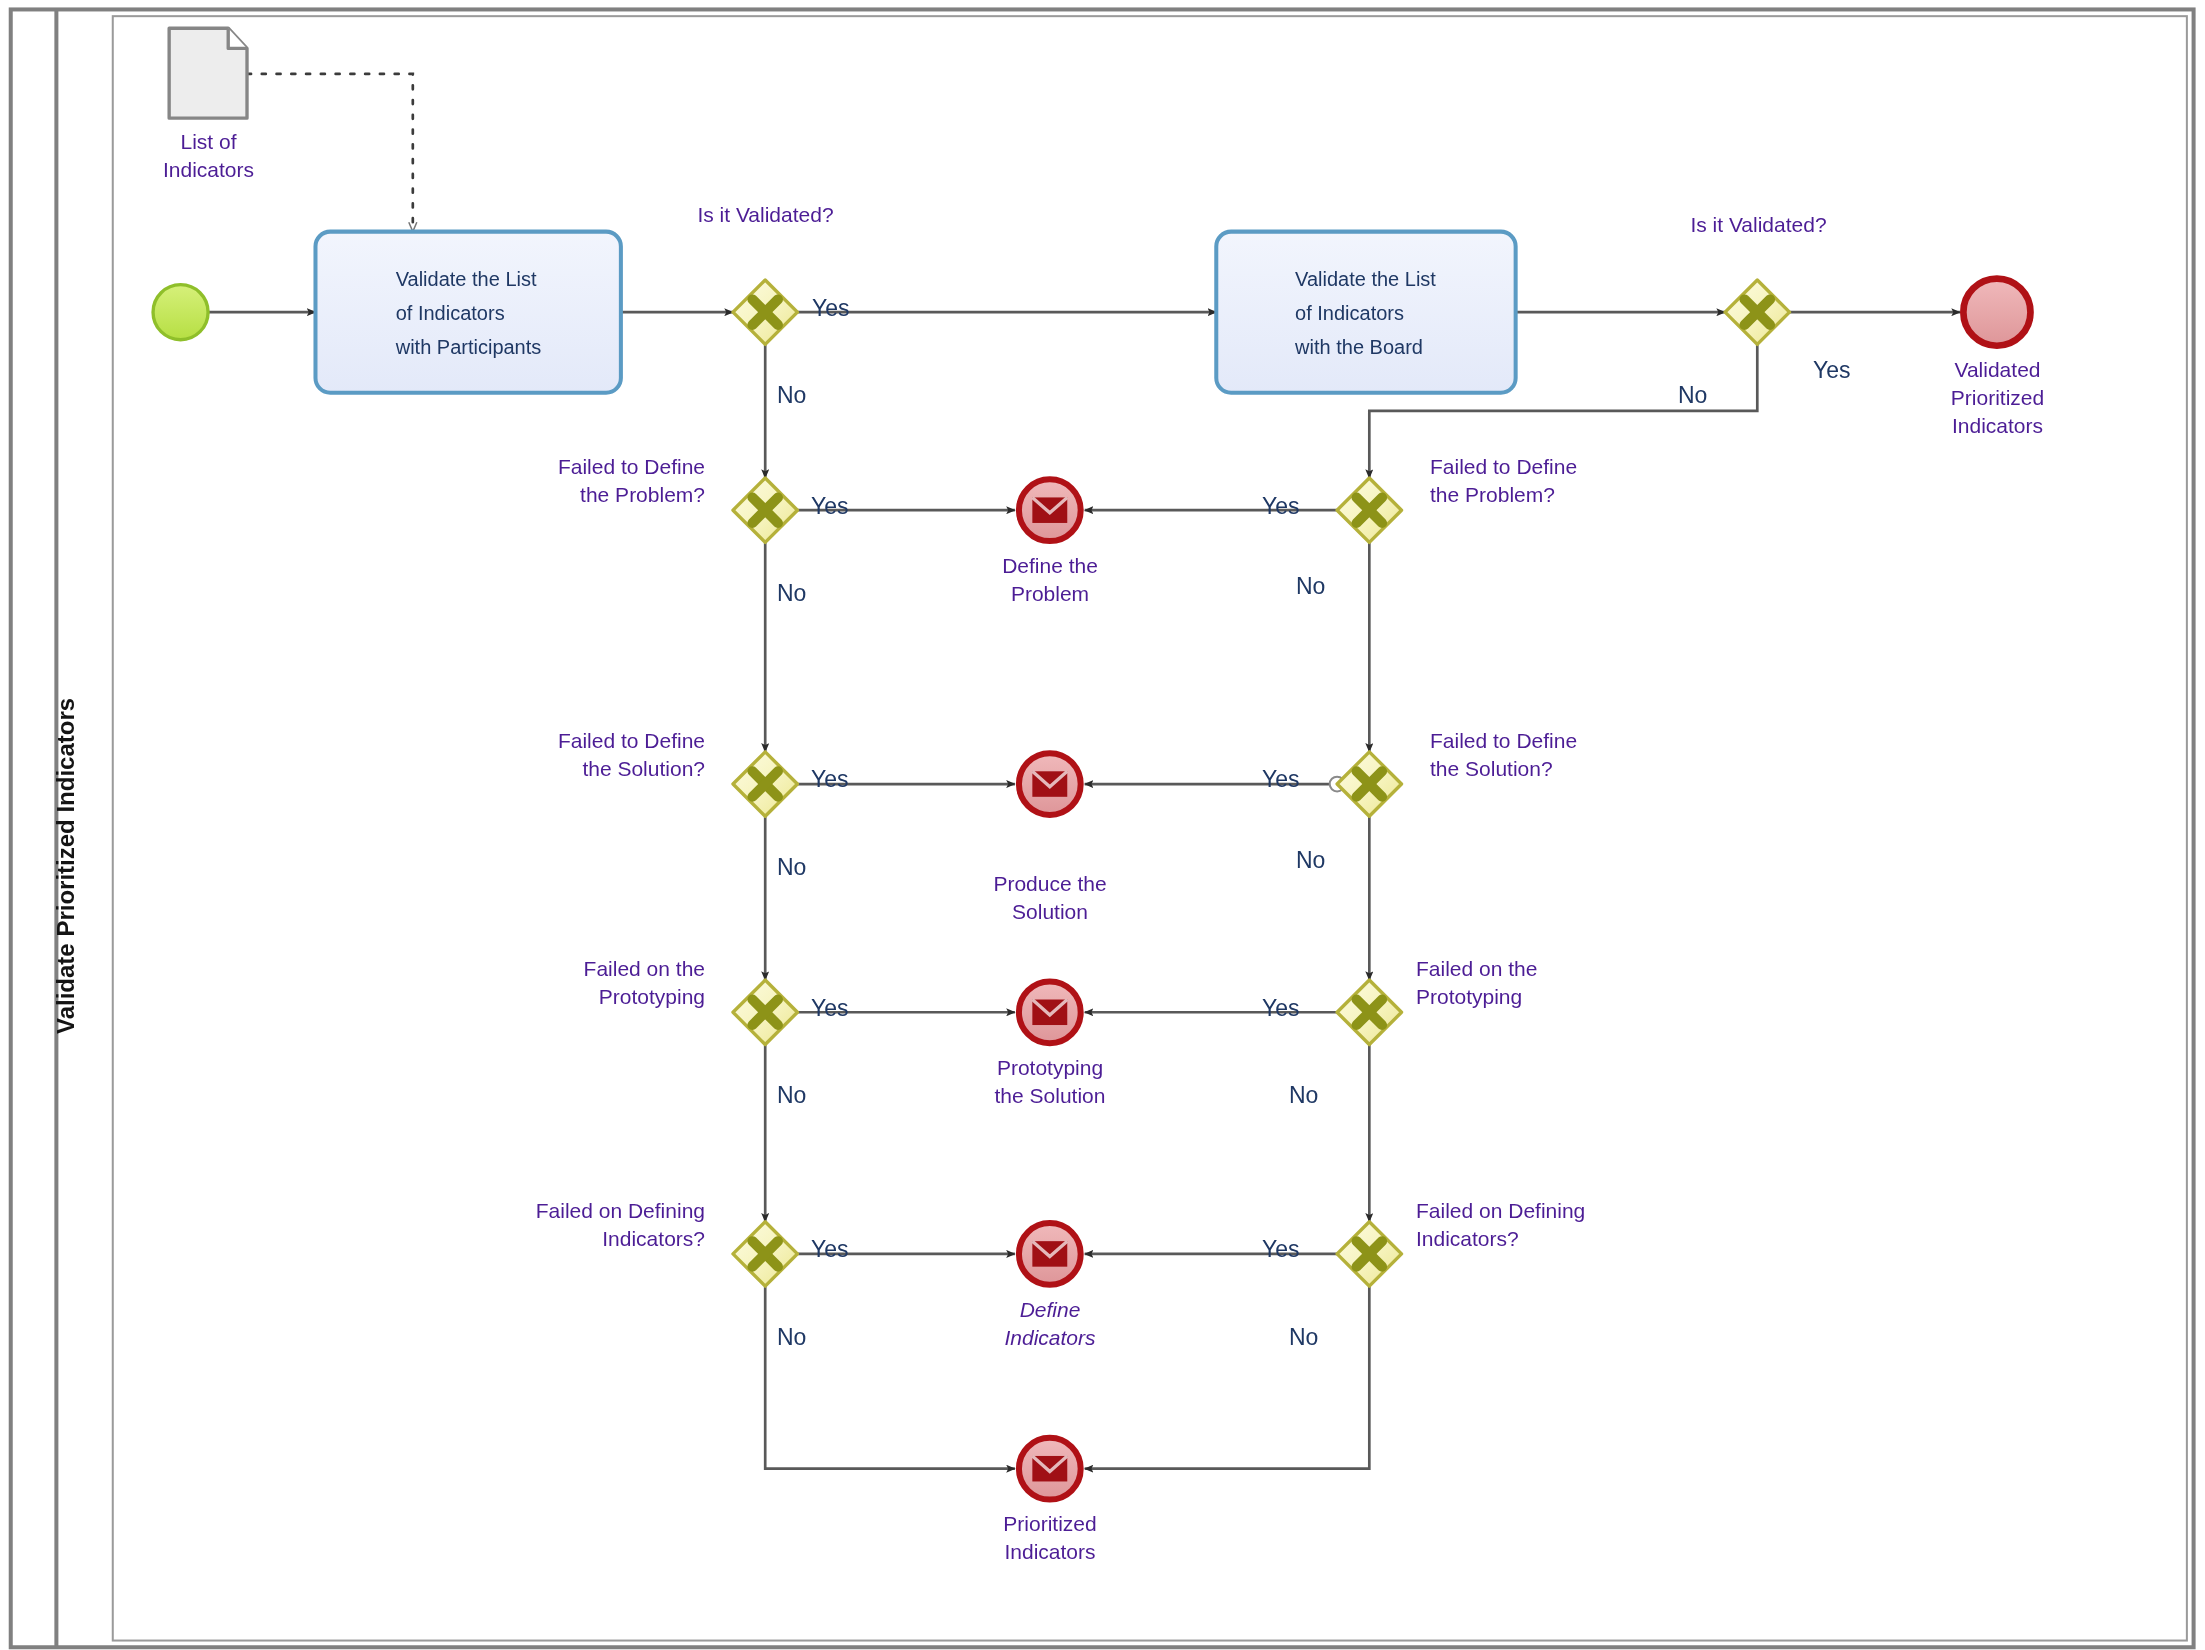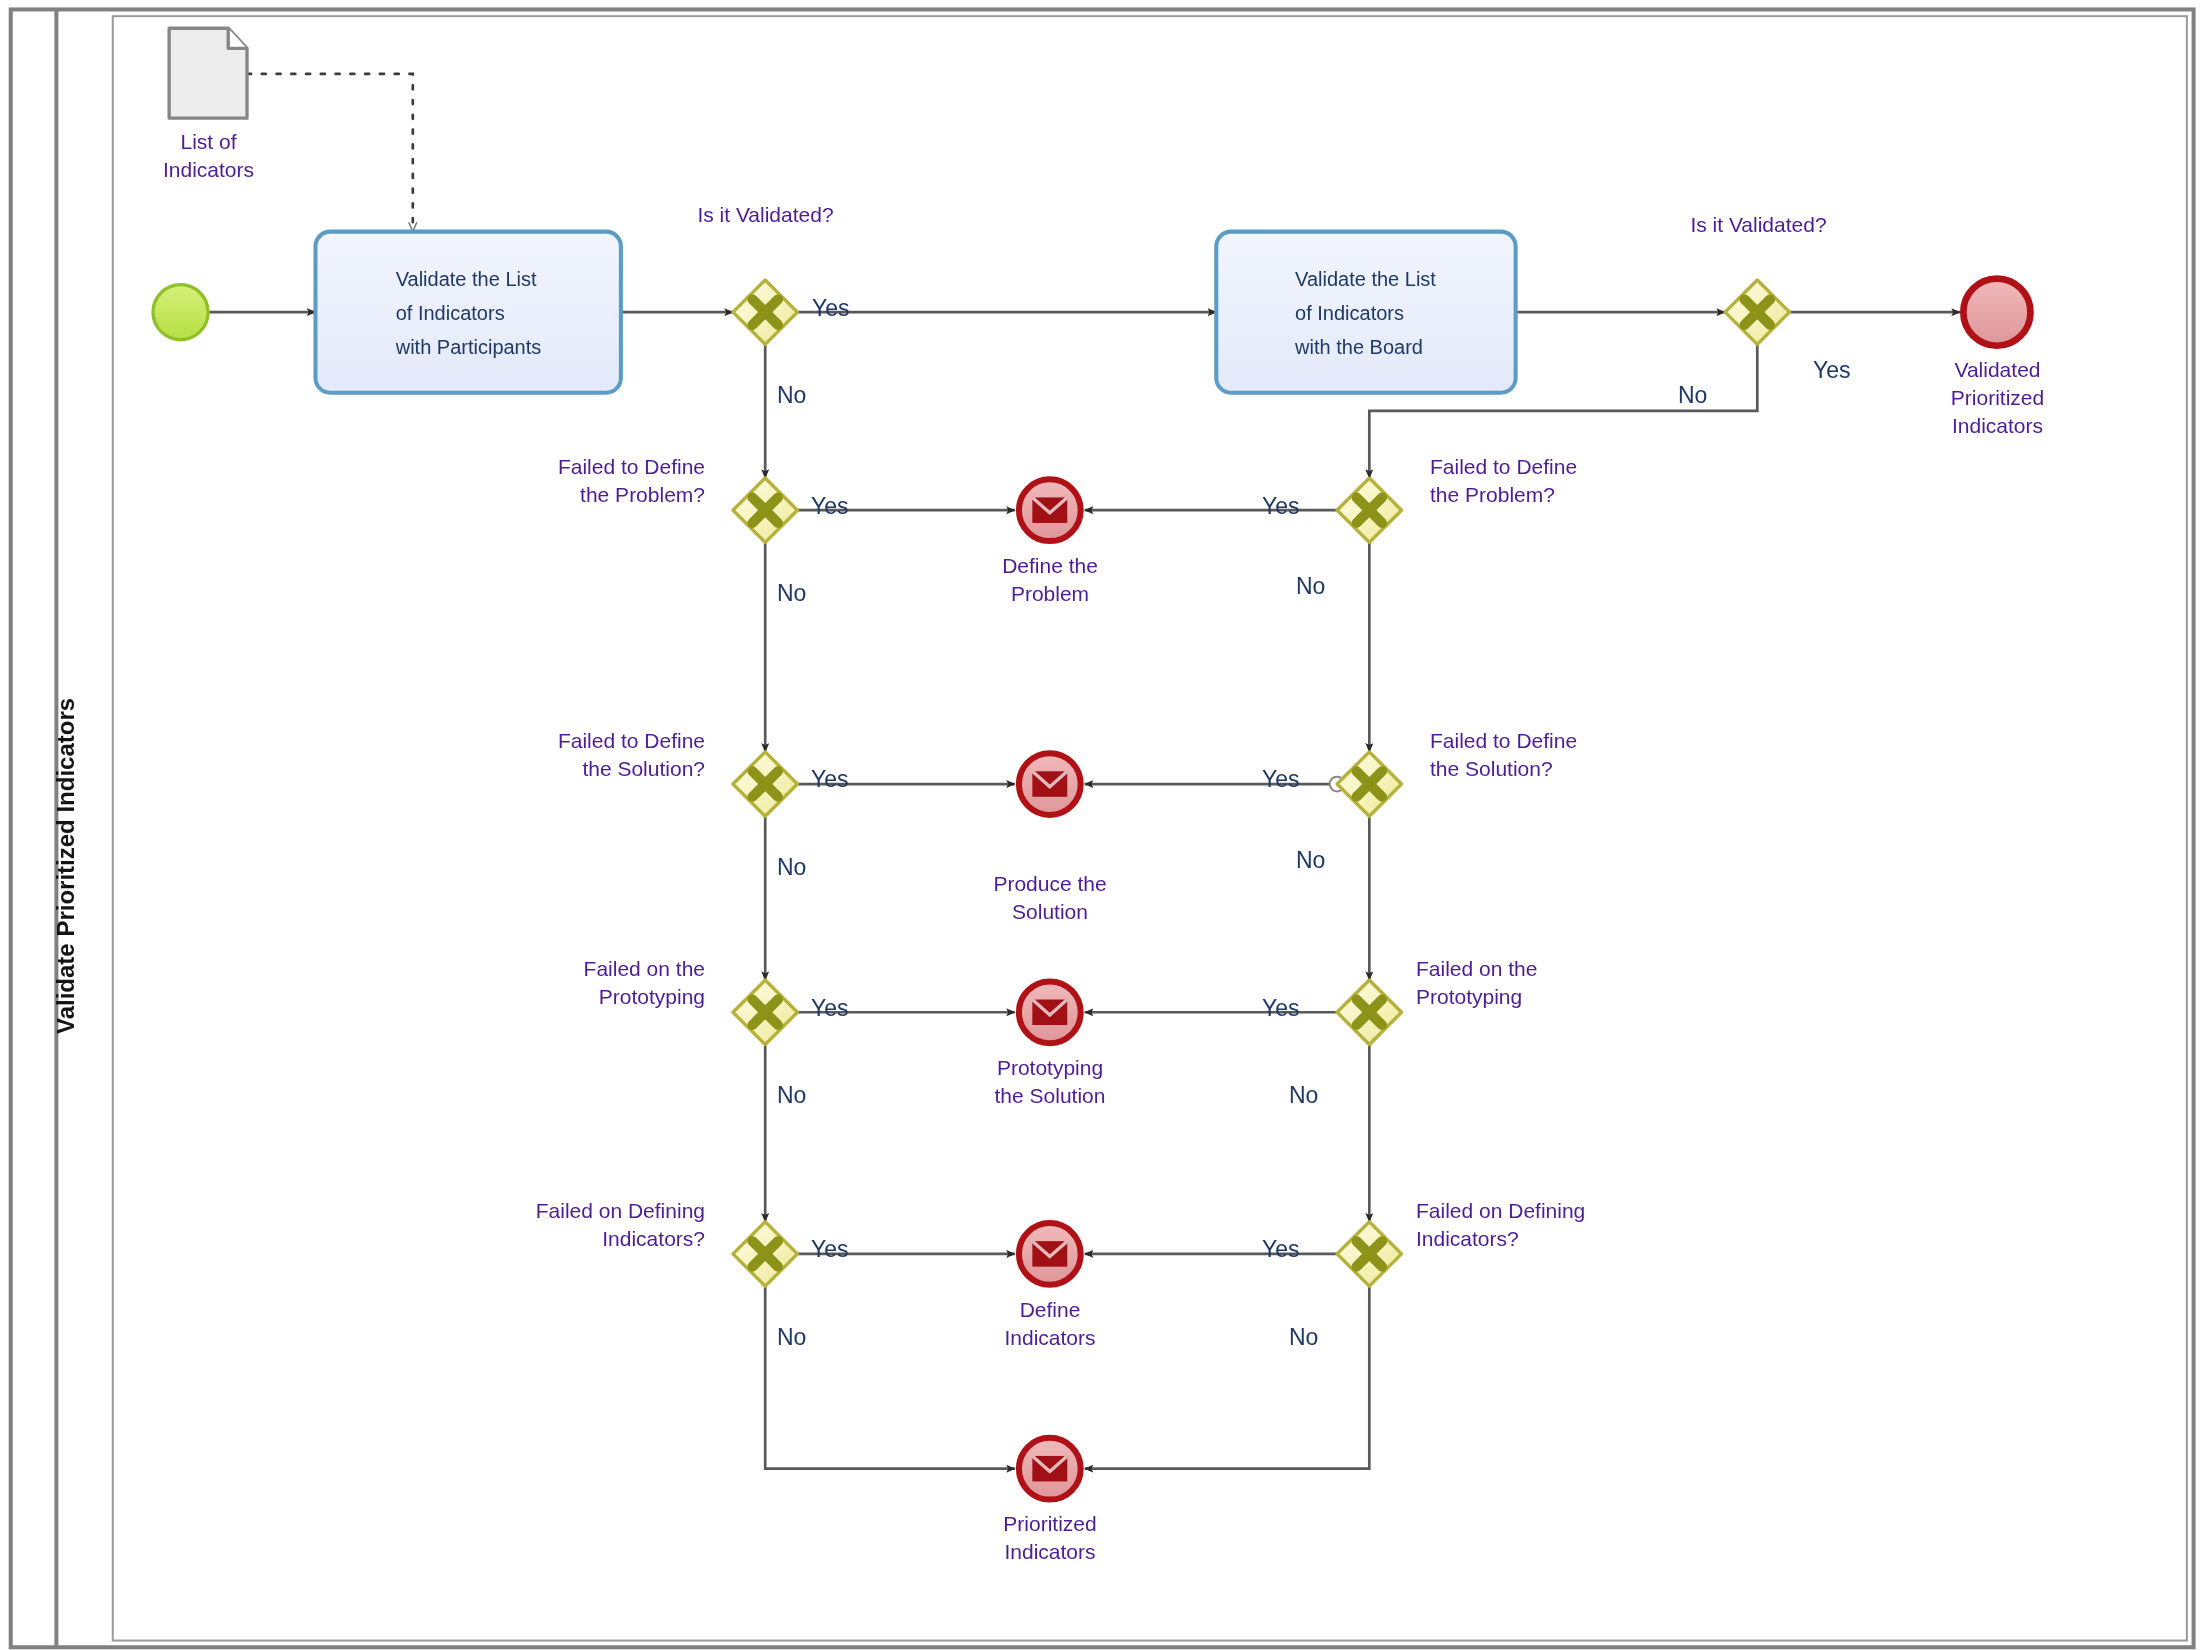--- a/index.html
+++ b/index.html
@@ -245,21 +245,21 @@
 Indicators?</div>
   <div class="lbl r" style="left:1416px; top:1197px; width:316px;">Failed on Defining
 Indicators?</div>
 
   <div class="lbl" style="left:936px; top:552px; width:228px;">Define the
 Problem</div>
   <div class="lbl" style="left:936px; top:826px; width:228px;margin-top:44px;">Produce the
 Solution</div>
   <div class="lbl" style="left:929px; top:1054px; width:242px;">Prototyping
 the Solution</div>
-  <div class="lbl" style="left:936px; top:1296px; width:228px;">Define
+  <div class="lbl" style="left:936px; top:1296px; width:228px;font-style:italic;">Define
 Indicators</div>
   <div class="lbl" style="left:936px; top:1510px; width:228px;">Prioritized
 Indicators</div>
 
   <div class="flowlbl" style="left:812px; top:267px;">Yes</div>
   <div class="flowlbl" style="left:777px; top:354px;">No</div>
 
   <div class="flowlbl" style="left:1813px; top:329px;">Yes</div>
   <div class="flowlbl" style="left:1678px; top:354px;">No</div>
 

